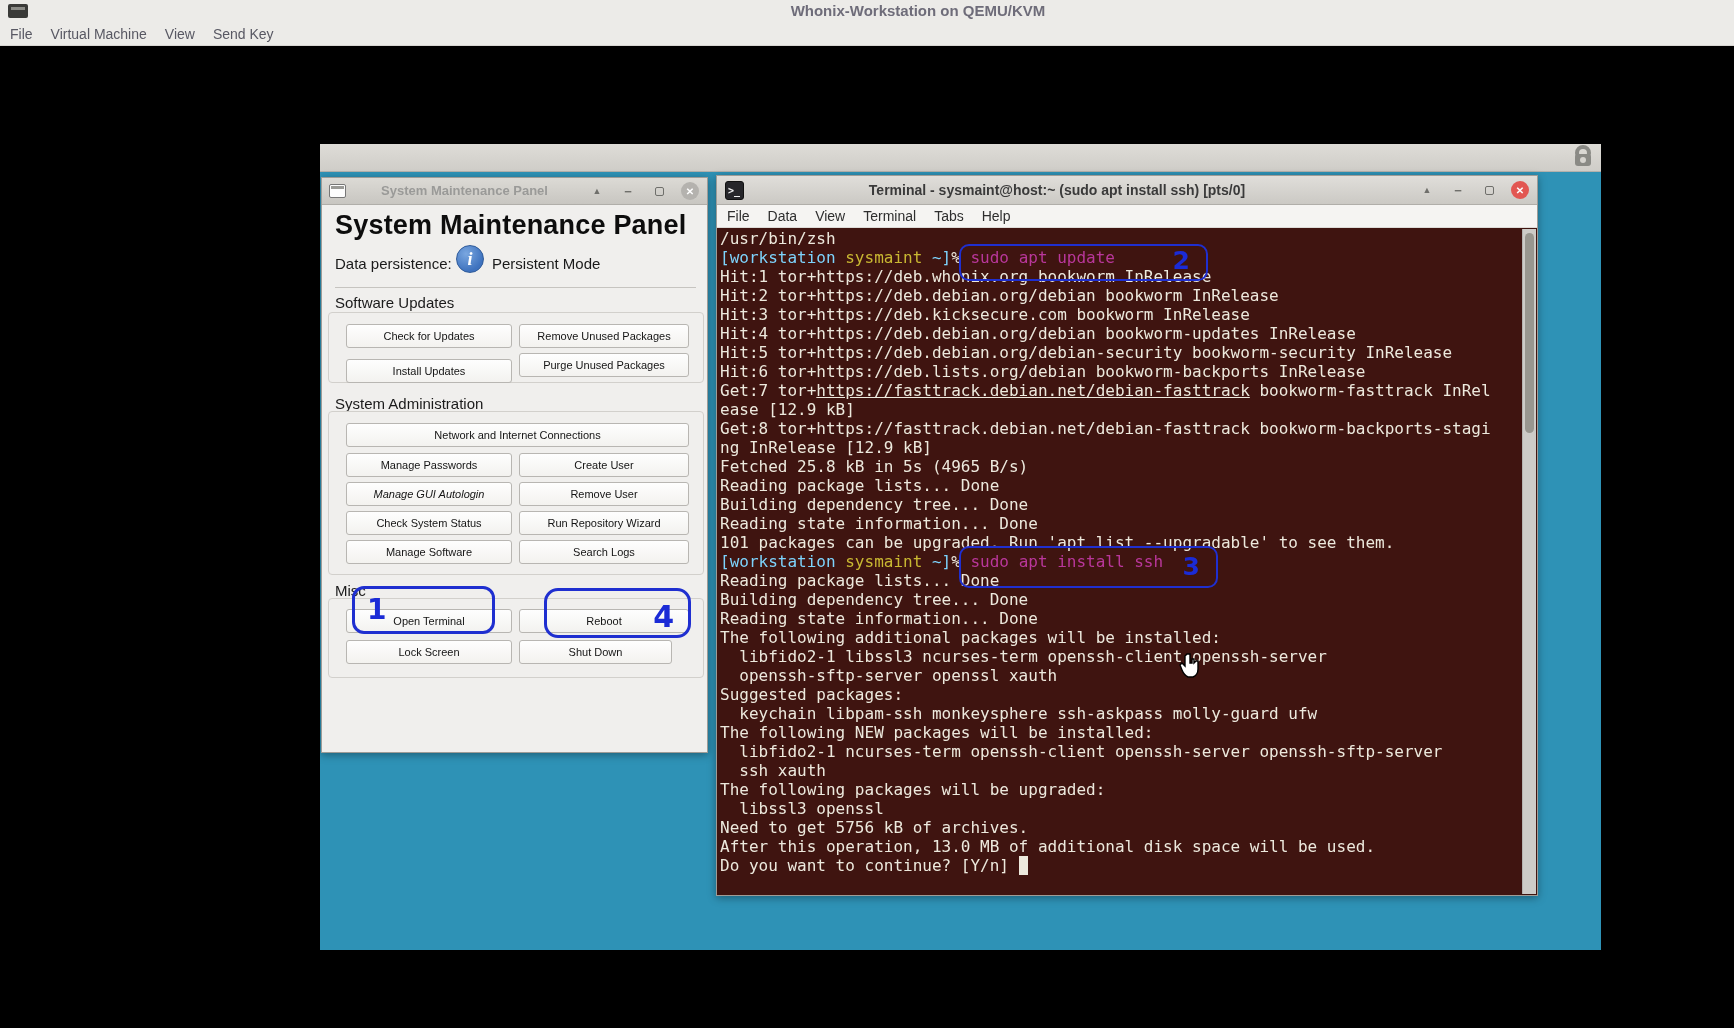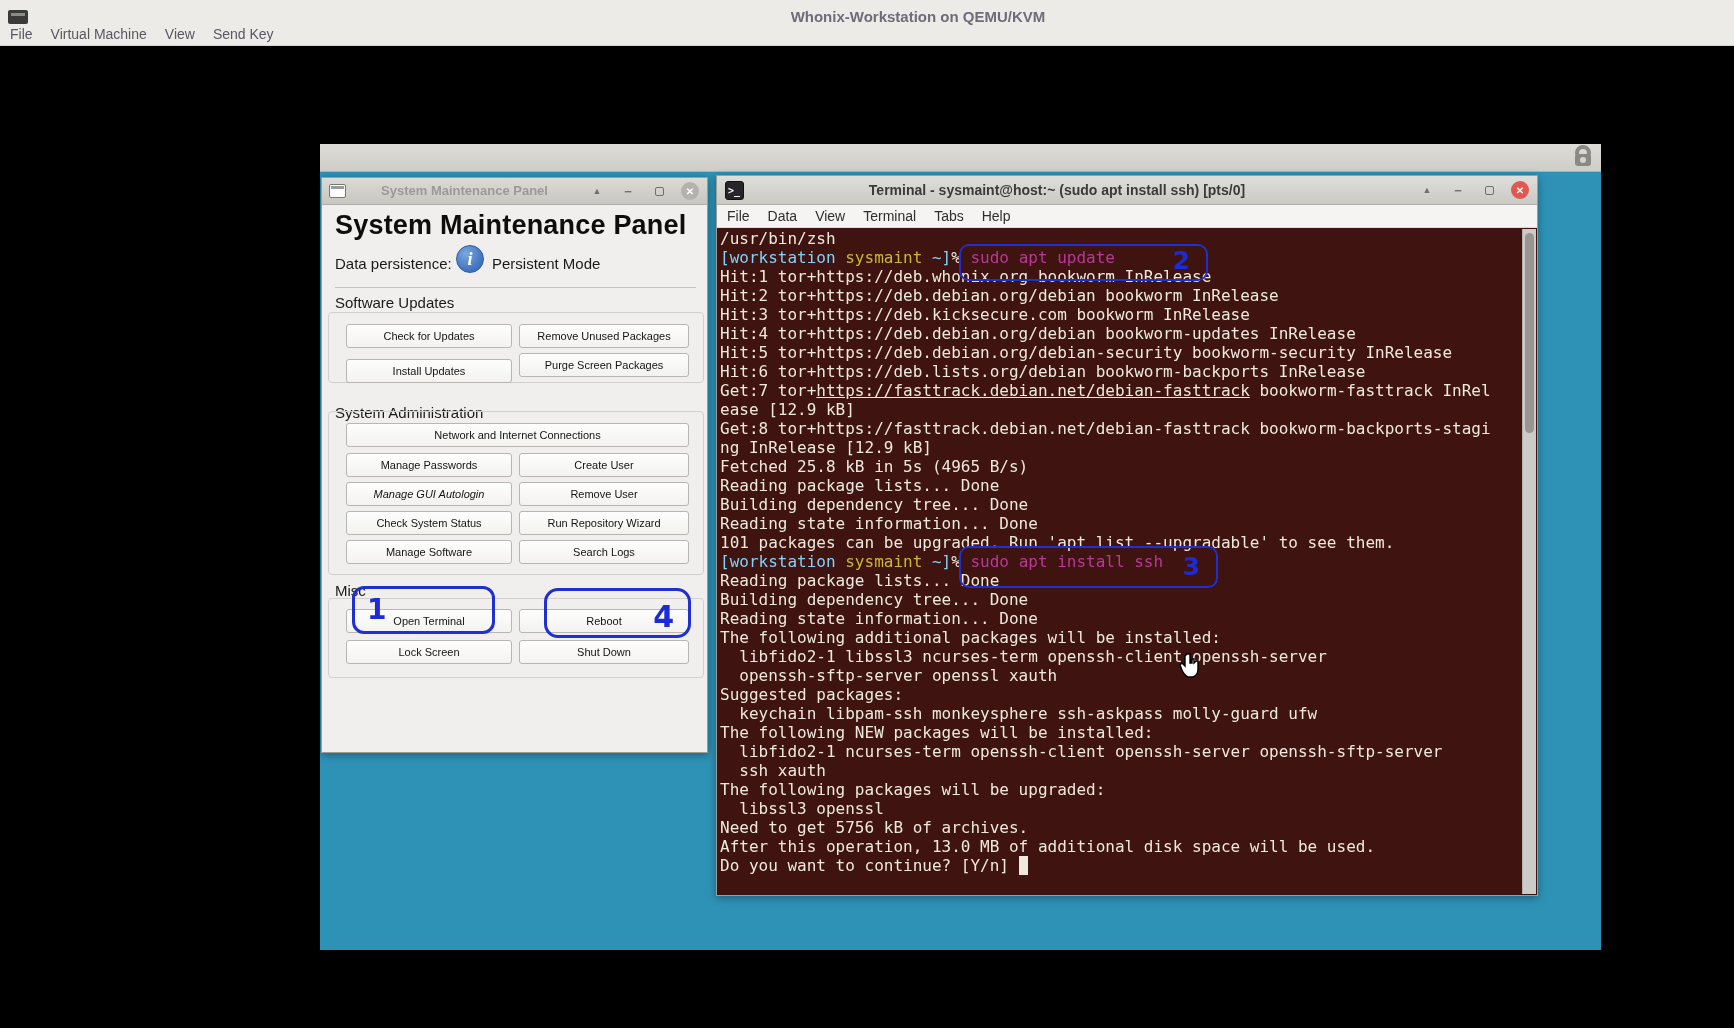--- a/index.html
+++ b/index.html
@@ -2,21 +2,21 @@
 <html><head>
 <meta charset="utf-8">
 <style>
   * { box-sizing: border-box; margin: 0; padding: 0; }
   html,body { width:1734px; height:1028px; background:#000; }
   body { font-family:"Liberation Sans", sans-serif; }
   .screen { position:relative; width:1734px; height:1028px; overflow:hidden; background:#000; }
 
   
   .app-top { position:absolute; left:0; top:0; width:1734px; height:46px; background:#ecebe8; }
-  .app-titlebar { position:absolute; left:0; top:6px; width:1374px; height:22px; }
+  .app-titlebar { position:absolute; left:0; top:0; width:1374px; height:22px; }
   .app-icon { position:absolute; left:8px; top:4px; width:20px; height:14px; background:#3a3a38; border-radius:2px; }
   .app-icon::after { content:""; position:absolute; left:3px; top:3px; width:14px; height:3px; background:#8b8b86; }
   .app-title { position:absolute; left:918px; top:2px; transform:translateX(-50%); font-size:15px; font-weight:bold; color:#6e6c79; white-space:nowrap; }
   .app-menubar { position:absolute; left:0; top:22px; width:1734px; height:24px; display:flex; align-items:center; gap:18px; padding-left:10px; border-bottom:1px solid #d8d6d2; }
   .app-menubar span { font-size:14px; color:#585863; cursor:default; }
 
   
   .vm-screen { position:absolute; left:320px; top:144px; width:1281px; height:806px; background:#2e92b6; }
   .vm-topband { position:absolute; left:0; top:0; width:1281px; height:28px;
                 background:linear-gradient(#dedcd7,#cfcdc8); border-bottom:1px solid #b3b1ac; }
@@ -130,40 +130,40 @@
     <div class="dp-label">Data persistence:</div>
     <div class="info-ic">i</div>
     <div class="dp-value">Persistent Mode</div>
     <div class="p-div"></div>
 
     <div class="sec-label" style="top:116px;">Software Updates</div>
     <div class="groupbox" style="top:134px; height:71px;"></div>
     <div class="pbtn" style="left:24px; top:146px; width:166px;">Check for Updates</div>
     <div class="pbtn" style="left:197px; top:146px; width:170px;">Remove Unused Packages</div>
     <div class="pbtn" style="left:24px; top:181px; width:166px;">Install Updates</div>
-    <div class="pbtn" style="left:197px; top:175px; width:170px;">Purge Screen Packages</div>
-
-    <div class="sec-label" style="top:226px;">System Administration</div>
+    <div class="pbtn" style="left:197px; top:175px; width:170px;">Purge Unused Packages</div>
+
+    <div class="sec-label" style="top:217px;">System Administration</div>
     <div class="groupbox" style="top:233px; height:164px;"></div>
     <div class="pbtn" style="left:24px; top:245px; width:343px;">Network and Internet Connections</div>
     <div class="pbtn" style="left:24px; top:275px; width:166px;">Manage Passwords</div>
     <div class="pbtn" style="left:197px; top:275px; width:170px;">Create User</div>
     <div class="pbtn" style="left:24px; top:304px; width:166px;font-style:italic;">Manage GUI Autologin</div>
     <div class="pbtn" style="left:197px; top:304px; width:170px;">Remove User</div>
     <div class="pbtn" style="left:24px; top:333px; width:166px;">Check System Status</div>
     <div class="pbtn" style="left:197px; top:333px; width:170px;">Run Repository Wizard</div>
     <div class="pbtn" style="left:24px; top:362px; width:166px;">Manage Software</div>
     <div class="pbtn" style="left:197px; top:362px; width:170px;">Search Logs</div>
 
     <div class="sec-label" style="top:404px;">Misc</div>
     <div class="groupbox" style="top:420px; height:80px;"></div>
     <div class="pbtn" style="left:24px; top:431px; width:166px;">Open Terminal</div>
     <div class="pbtn" style="left:197px; top:431px; width:170px;">Reboot</div>
     <div class="pbtn" style="left:24px; top:462px; width:166px;">Lock Screen</div>
-    <div class="pbtn" style="left:197px; top:462px; width:170px;">Shut Down</div>
+    <div class="pbtn" style="left:197px; top:462px; width:153px;">Shut Down</div>
   </div>
 
   <div class="win term">
     <div class="titlebar">
       <div class="term-icon">&gt;_</div>
       <div class="tb-title">Terminal - sysmaint@host:~ (sudo apt install ssh) [pts/0]</div>
       <div class="tb-btns">
         <div class="tbb">▲</div>
         <div class="tbb minimize">−</div>
         <div class="tbb">

